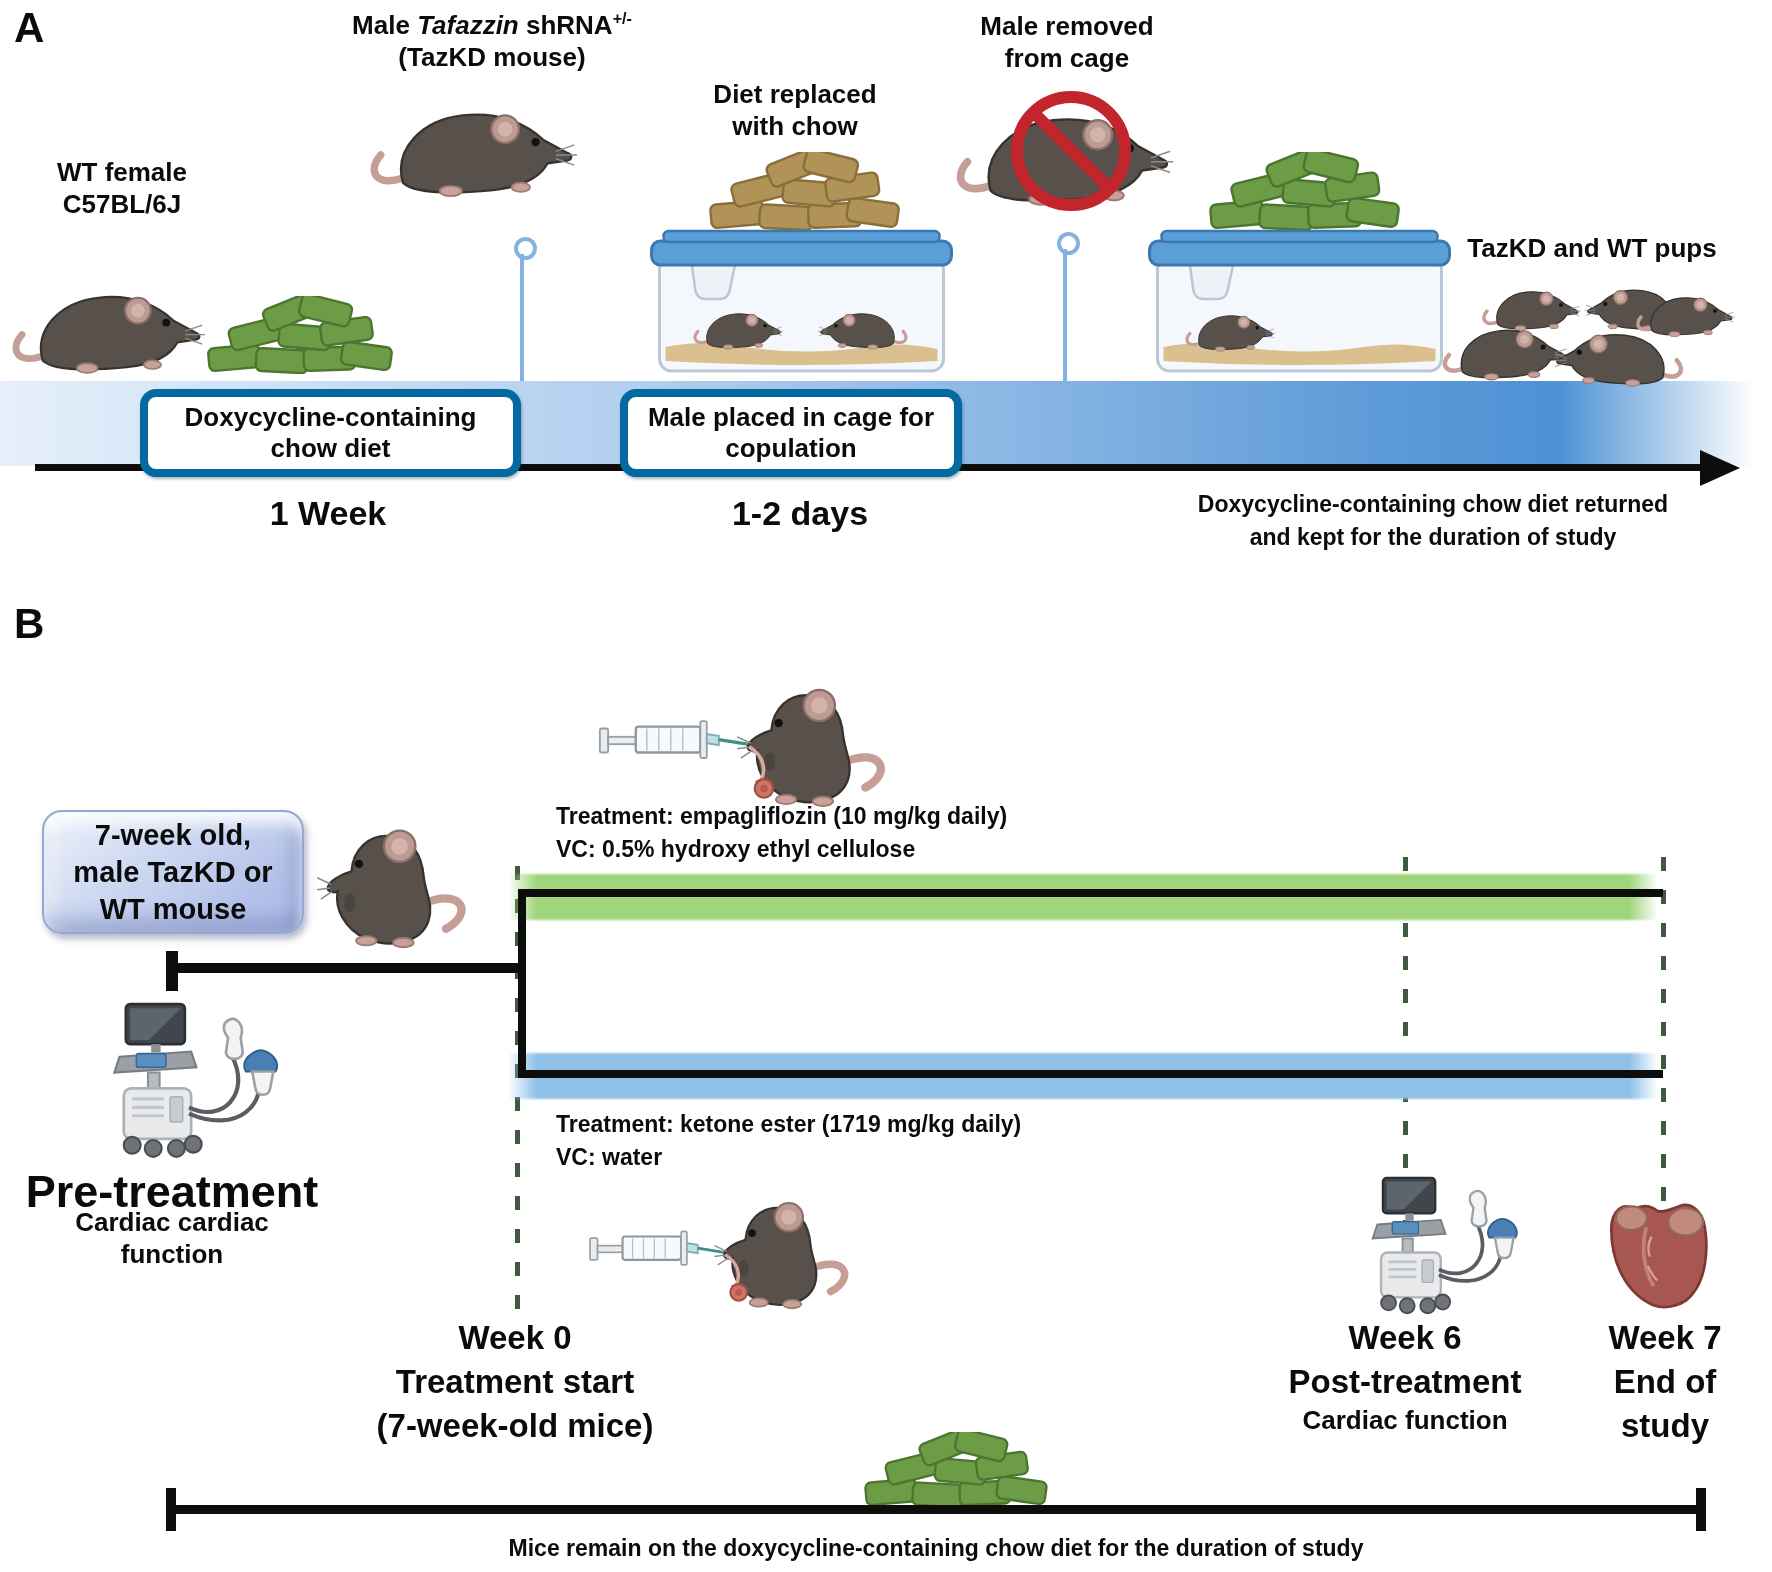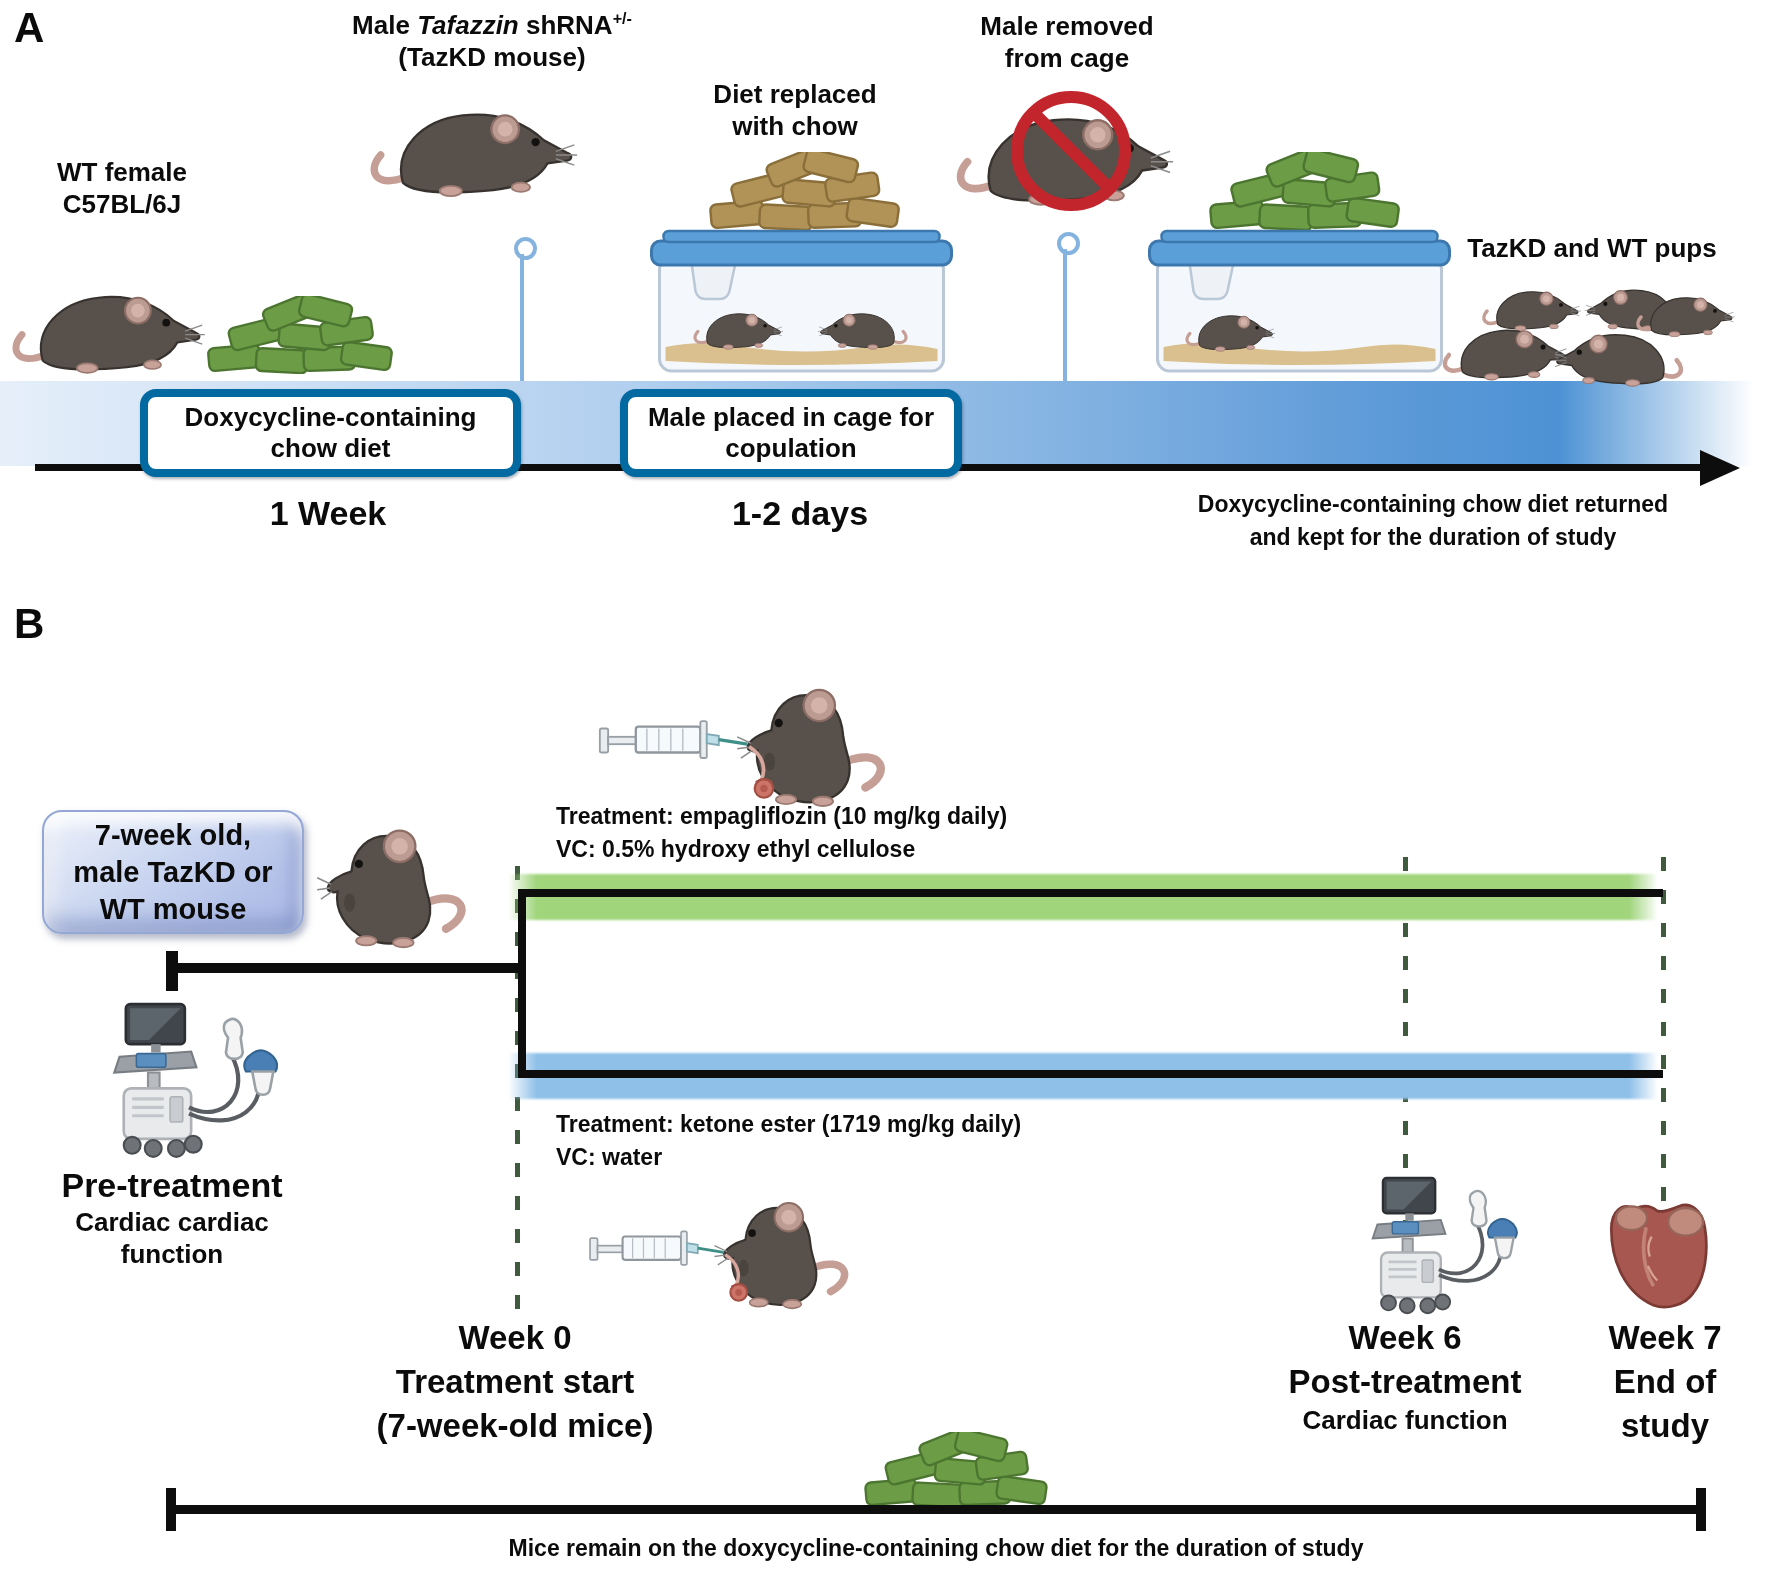--- a/index.html
+++ b/index.html
@@ -269,21 +269,21 @@
     <div>Treatment: ketone ester (1719 mg/kg daily)</div>
       <div>VC: water</div>
   </div>
   <svg class="abs" style="left:588px;top:1178px;width:268px;height:142px" viewBox="0 0 320 170">
       <use href="#gavage"></use>
     </svg>
 
   <svg class="abs" style="left:98px;top:1002px;width:180px;height:158px" viewBox="0 0 170 150">
       <use href="#echo"></use>
     </svg>
-  <div class="txt ctr" style="left:172px;top:1166px;font-size:34px">Pre-treatment</div>
+  <div class="txt ctr" style="left:172px;top:1166px;font-size:45px">Pre-treatment</div>
   <div class="txt lab26 ctr" style="left:172px;top:1206px">
     <div>Cardiac cardiac</div>
       <div>function</div>
   </div>
 
   <div class="txt lab32 ctr" style="left:515px;top:1316px">
     <div>Week 0</div>
     <div>Treatment start</div>
     <div>(7-week-old mice)</div>
   </div>

